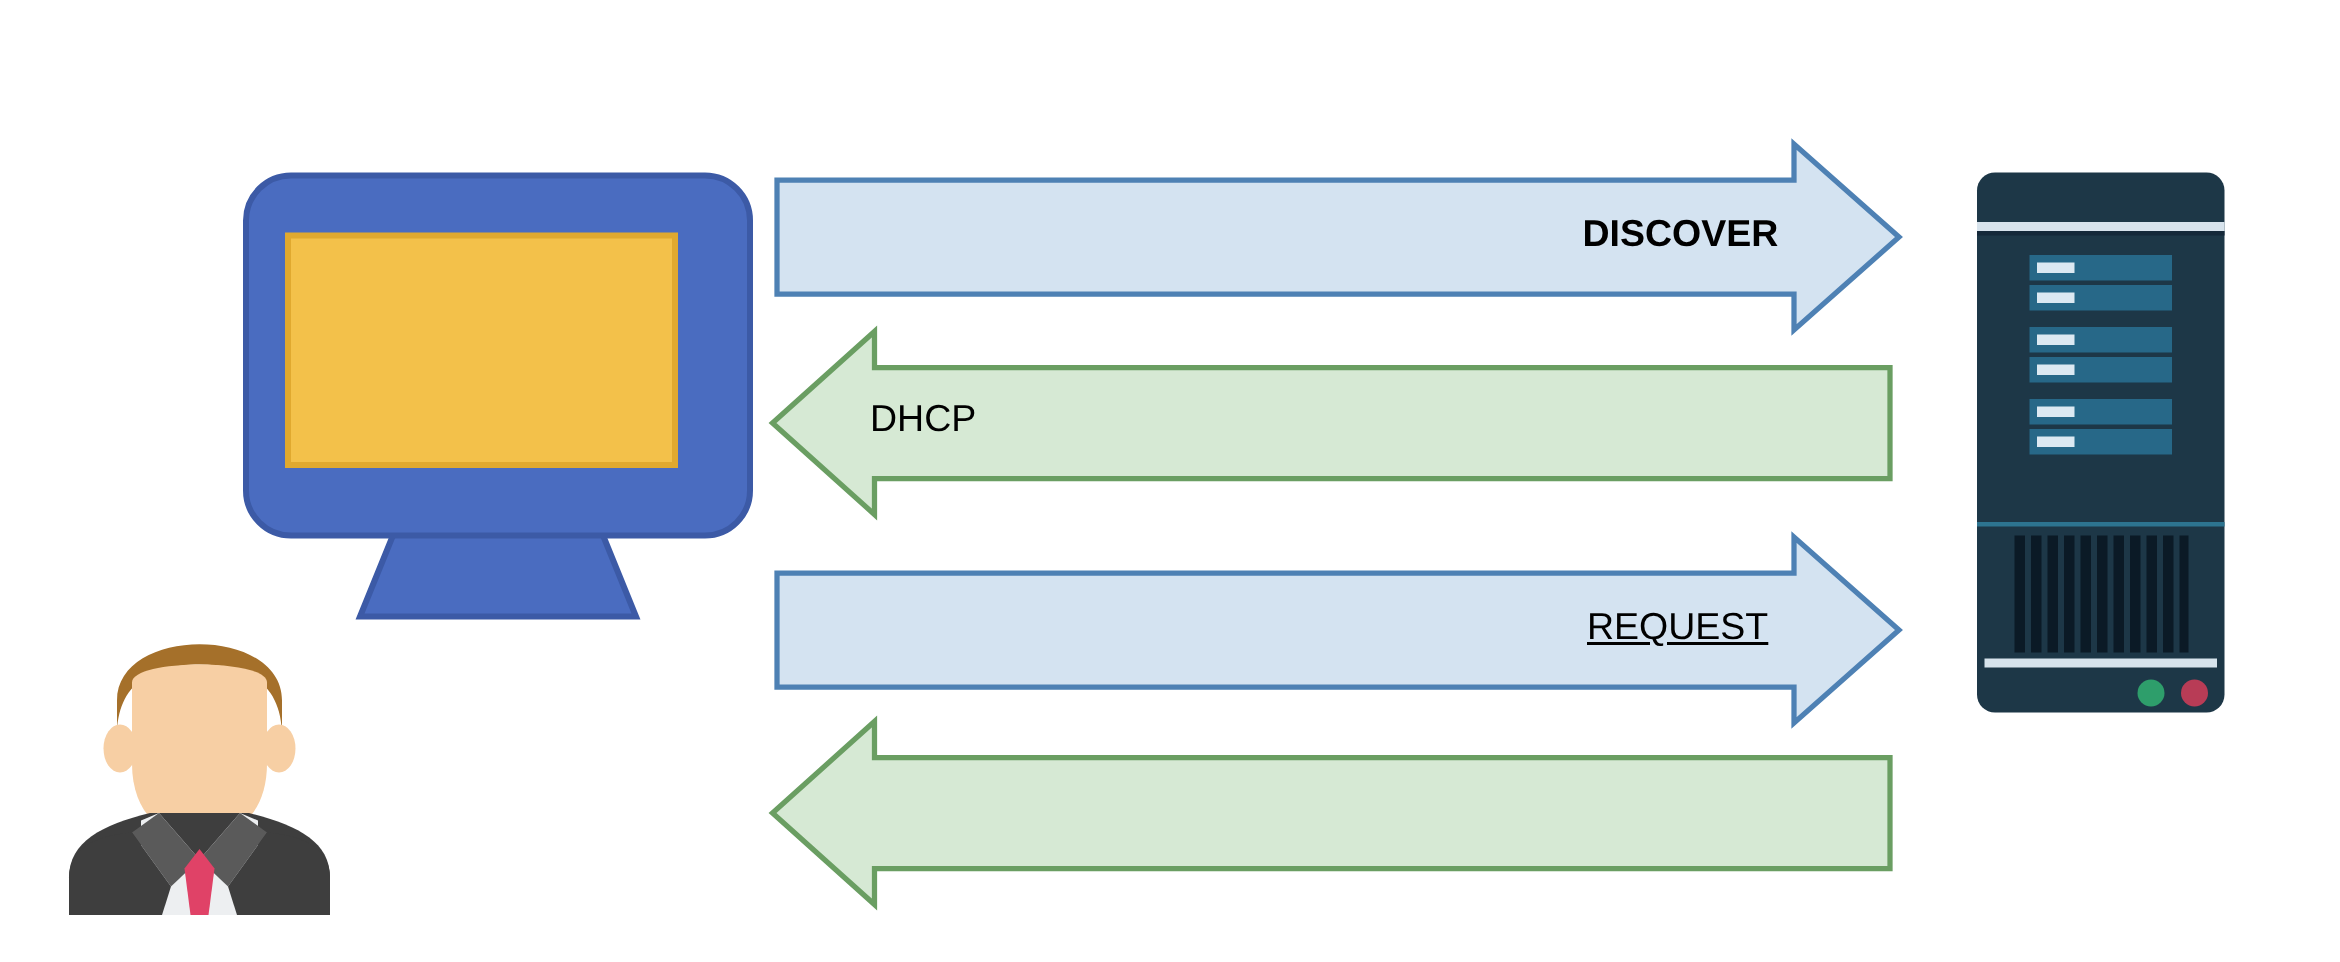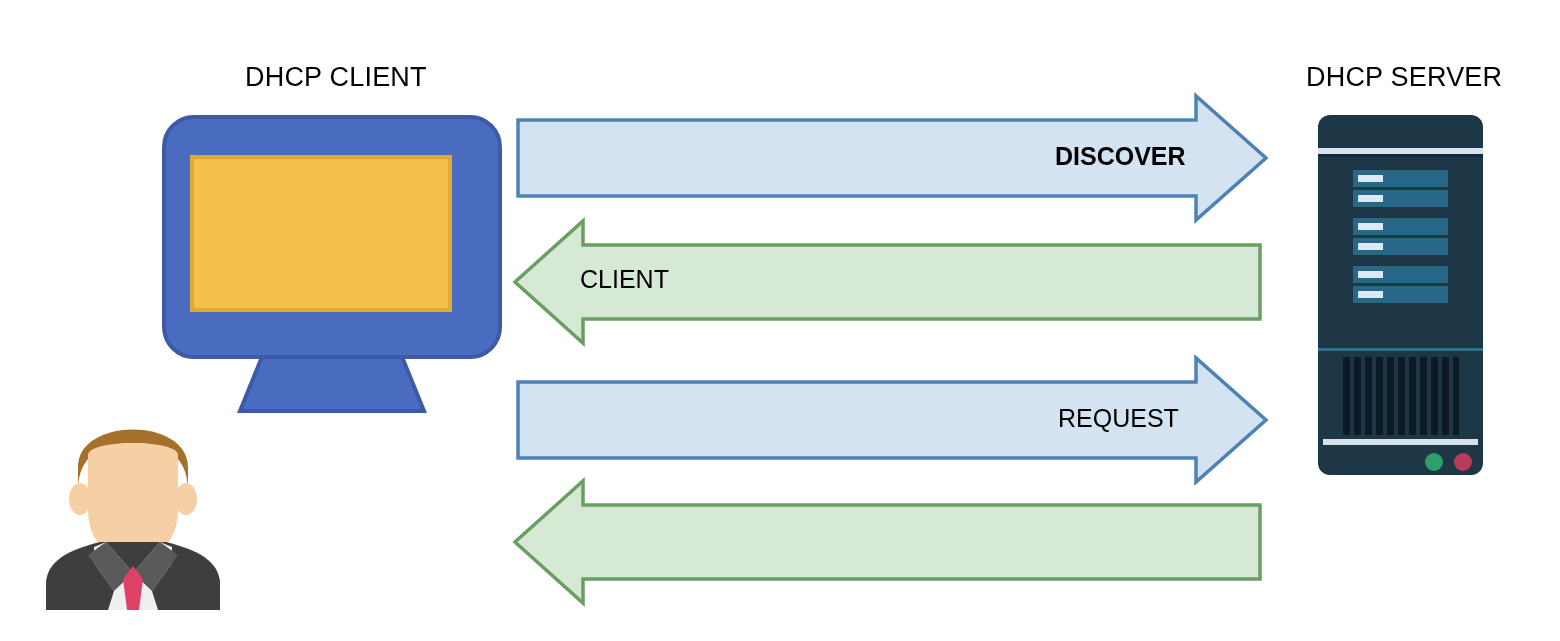--- a/index.html
+++ b/index.html
@@ -39,21 +39,21 @@
   }
   .arrow-label {
     position: absolute;
     font-size: 25px;
     color: #000000;
     white-space: nowrap;
     font-family: "Liberation Sans", sans-serif;
   }
   #label-discover { left: 1055px; top: 142px; font-weight: bold; }
   #label-offer    { left: 580px;  top: 265px; }
-  #label-request  { left: 1058px; top: 404px; }
+  #label-request  { left: 1058px; top: 404px; text-decoration: underline; }
   #label-ack      { left: 573px;  top: 525px; }
 
   
   #monitor {
     position: absolute;
     left: 162px; top: 115px;
     width: 340px; height: 300px;
   }
   
   #avatar {
@@ -67,23 +67,21 @@
     left: 1318px; top: 115px;
     width: 165px; height: 360px;
   }
   svg { display: block; overflow: visible; }
 </style>
 </head>
 <body>
 
 <div id="stage">
 
-  <div class="title" id="client-title">DHCP CLIENT</div>
 
-  <div class="title" id="server-title">DHCP SERVER</div>
 
   <div id="monitor">
     <svg width="340" height="300" viewBox="0 0 340 300">
 
       <path d="M104 232 L236 232 L262 296 L78 296 Z" fill="#4A6CC0" stroke="#3C5AA6" stroke-width="4"></path>
 
       <rect x="2" y="2" width="336" height="240" rx="30" ry="30" fill="#4A6CC0" stroke="#3C5AA6" stroke-width="4"></rect>
 
       <rect x="30" y="42" width="258" height="153" fill="#F3C14A" stroke="#E0A92F" stroke-width="4"></rect>
     </svg>
@@ -122,21 +120,21 @@
 
     <path d="M1260 245 L583 245 L583 221 L515 282 L583 343 L583 319 L1260 319 Z" fill="#D6E9D4" stroke="#6A9E62" stroke-width="3.5" stroke-linejoin="miter"></path>
 
     <path d="M518 382 L1196 382 L1196 358 L1266 420 L1196 482 L1196 458 L518 458 Z" fill="#D4E3F1" stroke="#4E81B4" stroke-width="3.5" stroke-linejoin="miter"></path>
 
     <path d="M1260 505 L583 505 L583 481 L515 542 L583 603 L583 579 L1260 579 Z" fill="#D6E9D4" stroke="#6A9E62" stroke-width="3.5" stroke-linejoin="miter"></path>
   </svg>
 
   <div class="arrow-label" id="label-discover">DISCOVER</div>
 
-  <div class="arrow-label" id="label-offer">CLIENT</div>
+  <div class="arrow-label" id="label-offer">DHCP</div>
 
   <div class="arrow-label" id="label-request">REQUEST</div>
 
 
   <div id="server">
     <svg width="165" height="360" viewBox="0 0 165 360">
 
       <rect x="0" y="0" width="165" height="360" rx="12" ry="12" fill="#1D3747"></rect>
 
       <rect x="0" y="33" width="165" height="6" fill="#D7E3EC"></rect>

